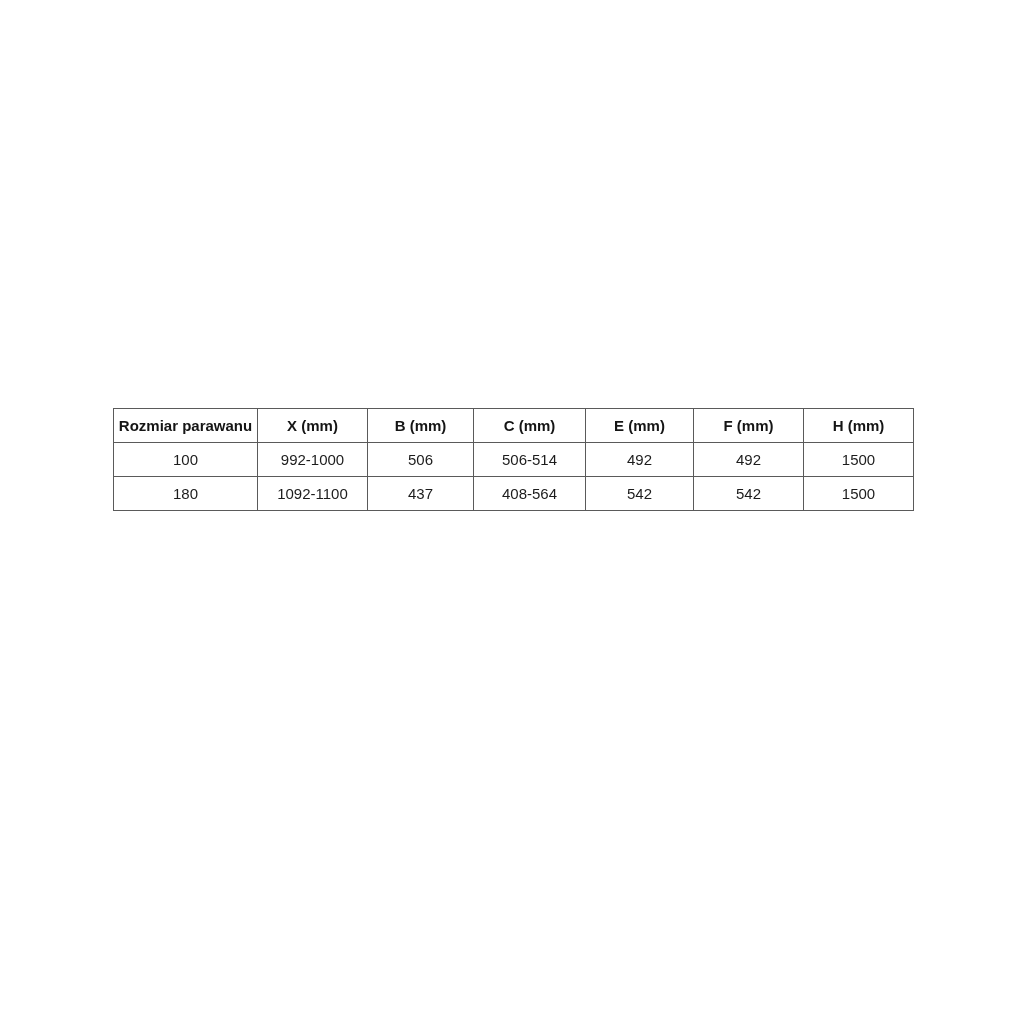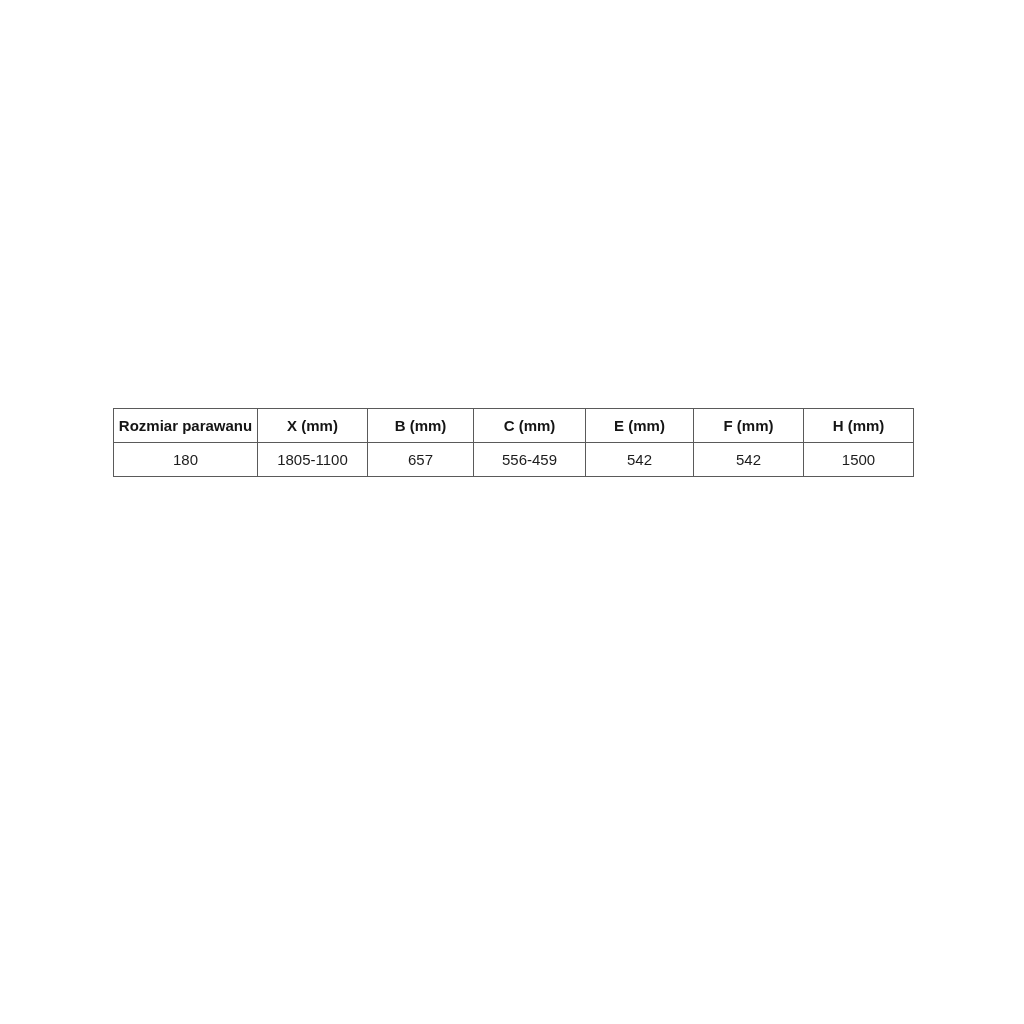--- a/index.html
+++ b/index.html
@@ -61,23 +61,32 @@
         <th>X (mm)</th>
         <th>B (mm)</th>
         <th>C (mm)</th>
         <th>E (mm)</th>
         <th>F (mm)</th>
         <th>H (mm)</th>
       </tr>
     </thead>
     <tbody>
       <tr>
+        <td>100</td>
+        <td>992-1000</td>
+        <td>506</td>
+        <td>506-514</td>
+        <td>492</td>
+        <td>492</td>
+        <td>1500</td>
+      </tr>
+      <tr>
         <td>180</td>
-        <td>1805-1100</td>
-        <td>657</td>
-        <td>556-459</td>
+        <td>1092-1100</td>
+        <td>437</td>
+        <td>408-564</td>
         <td>542</td>
         <td>542</td>
         <td>1500</td>
       </tr>
     </tbody>
   </table>
 </div>
 
 </body></html>

